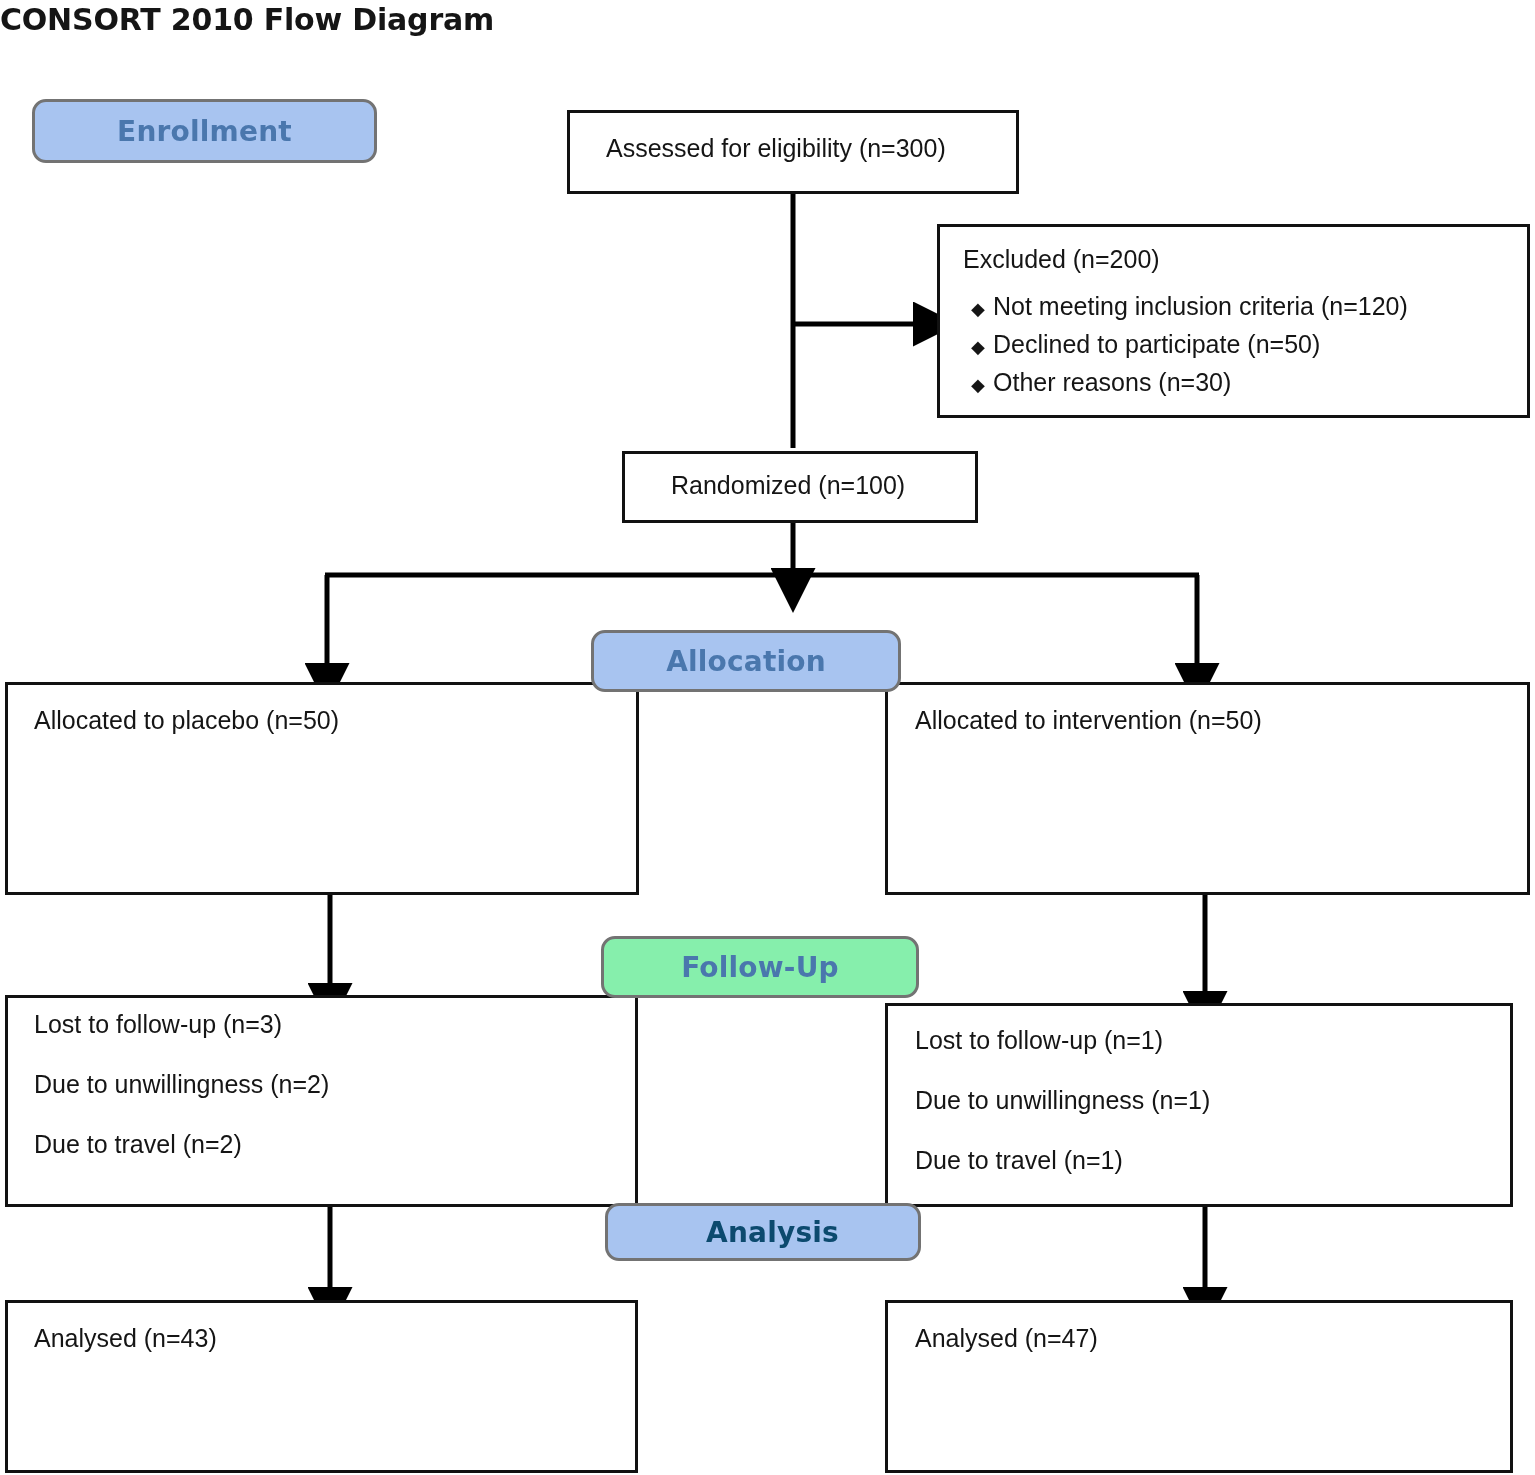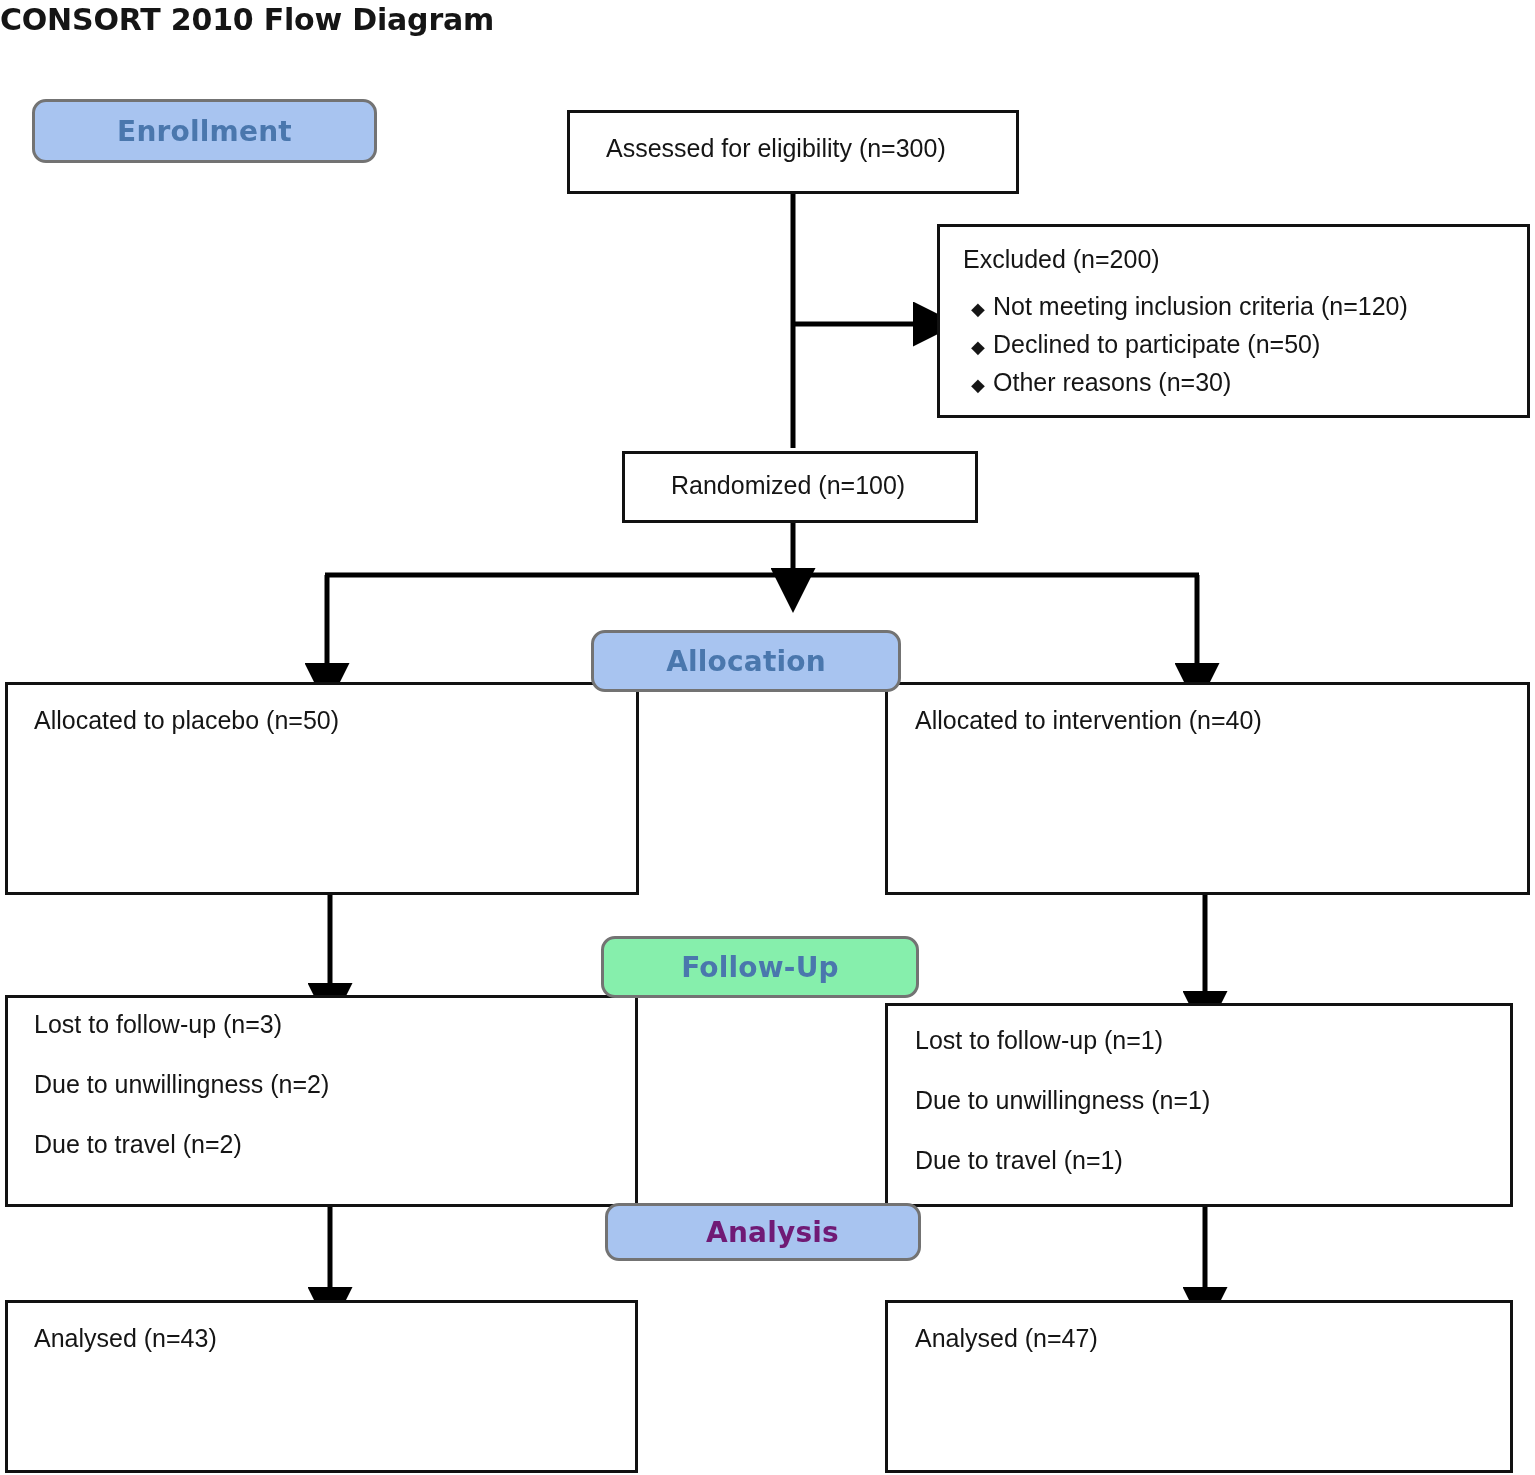--- a/index.html
+++ b/index.html
@@ -142,21 +142,21 @@
 
   <div class="node-box" style="left:622px; top:451px; width:356px; height:72px;">
     <div class="node-text" style="left:46px; top:18px;">Randomized (n=100)</div>
   </div>
 
   <div class="node-box" style="left:5px; top:682px; width:634px; height:213px;">
     <div class="node-text" style="left:26px; top:22px;">Allocated to placebo (n=50)</div>
   </div>
 
   <div class="node-box" style="left:885px; top:682px; width:645px; height:213px;">
-    <div class="node-text" style="left:27px; top:22px;">Allocated to intervention (n=40)</div>
+    <div class="node-text" style="left:27px; top:22px;">Allocated to intervention (n=50)</div>
   </div>
 
   <div class="node-box" style="left:5px; top:995px; width:633px; height:212px;">
     <div class="node-text" style="left:26px; top:13px;">Lost to follow-up (n=3)</div>
     <div class="node-text" style="left:26px; top:73px;">Due to unwillingness (n=2)</div>
     <div class="node-text" style="left:26px; top:133px;">Due to travel (n=2)</div>
   </div>
 
   <div class="node-box" style="left:885px; top:1003px; width:628px; height:204px;">
     <div class="node-text" style="left:27px; top:21px;">Lost to follow-up (n=1)</div>
@@ -177,17 +177,17 @@
   </div>
 
   <div class="stage-badge" style="left:591px; top:630px; width:310px; height:62px; background:#A8C4F0; color:#4A77AD;">
     <span>Allocation</span>
   </div>
 
   <div class="stage-badge" style="left:601px; top:936px; width:318px; height:62px; background:#86efac; color:#4A77AD;">
     <span>Follow-Up</span>
   </div>
 
-  <div class="stage-badge" style="left:605px; top:1203px; width:316px; height:58px; background:#A8C4F0; color:#701a75;padding-left:19px;">
+  <div class="stage-badge" style="left:605px; top:1203px; width:316px; height:58px; background:#A8C4F0; color:#0c4a6e;padding-left:19px;">
     <span>Analysis</span>
   </div>
 
 </div>
 
 </body></html>

